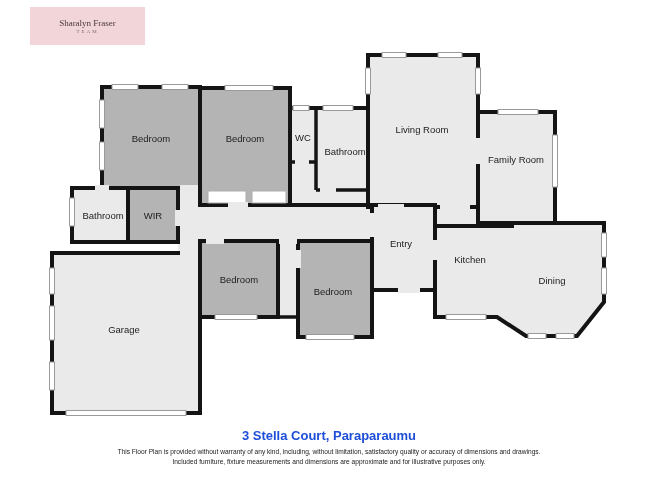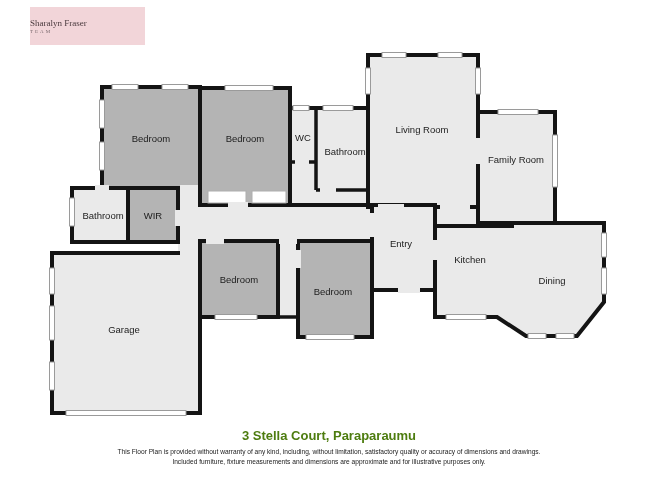--- a/index.html
+++ b/index.html
@@ -10,26 +10,26 @@
   .rl{fill:#eaeaea;}               
   .rd{fill:#b4b4b4;}               
   .w{fill:none;stroke:#141414;stroke-width:4;stroke-linejoin:miter;}
   .p{stroke:#141414;stroke-width:3.5;}
   .door{fill:#eaeaea;stroke:none;}
   .win{fill:#ffffff;stroke:#9a9a9a;stroke-width:1;}
   .closet{fill:#ffffff;stroke:#adadad;stroke-width:1;}
   .rlabel{font-family:"Liberation Sans",sans-serif;font-size:9.5px;fill:#1c1c1c;text-anchor:middle;}
   
   .logo{position:absolute;left:30px;top:7px;width:115px;height:38px;background:#f2d5d9;
-        display:flex;flex-direction:column;justify-content:center;}
+        display:flex;flex-direction:column;align-items:center;justify-content:center;}
   .logo-name{font-family:"Liberation Serif",serif;font-size:9px;color:#4a3a3e;line-height:10px;}
   .logo-sub{font-family:"Liberation Serif",serif;font-size:5px;letter-spacing:2px;color:#7a6a6e;line-height:7px;}
   
   .title{position:absolute;left:0;top:428px;width:100%;text-align:center;
-         font-size:13px;font-weight:bold;color:#4d7c0f;}
+         font-size:13px;font-weight:bold;color:#1d4ed8;}
   .disclaimer{position:absolute;left:0;top:447px;width:100%;text-align:center;
          font-size:6.6px;color:#222;line-height:10px;}
 </style>
 </head>
 <body>
 
 <div id="stage">
 
   <svg id="plan" width="658" height="493" viewBox="0 0 658 493">
 

